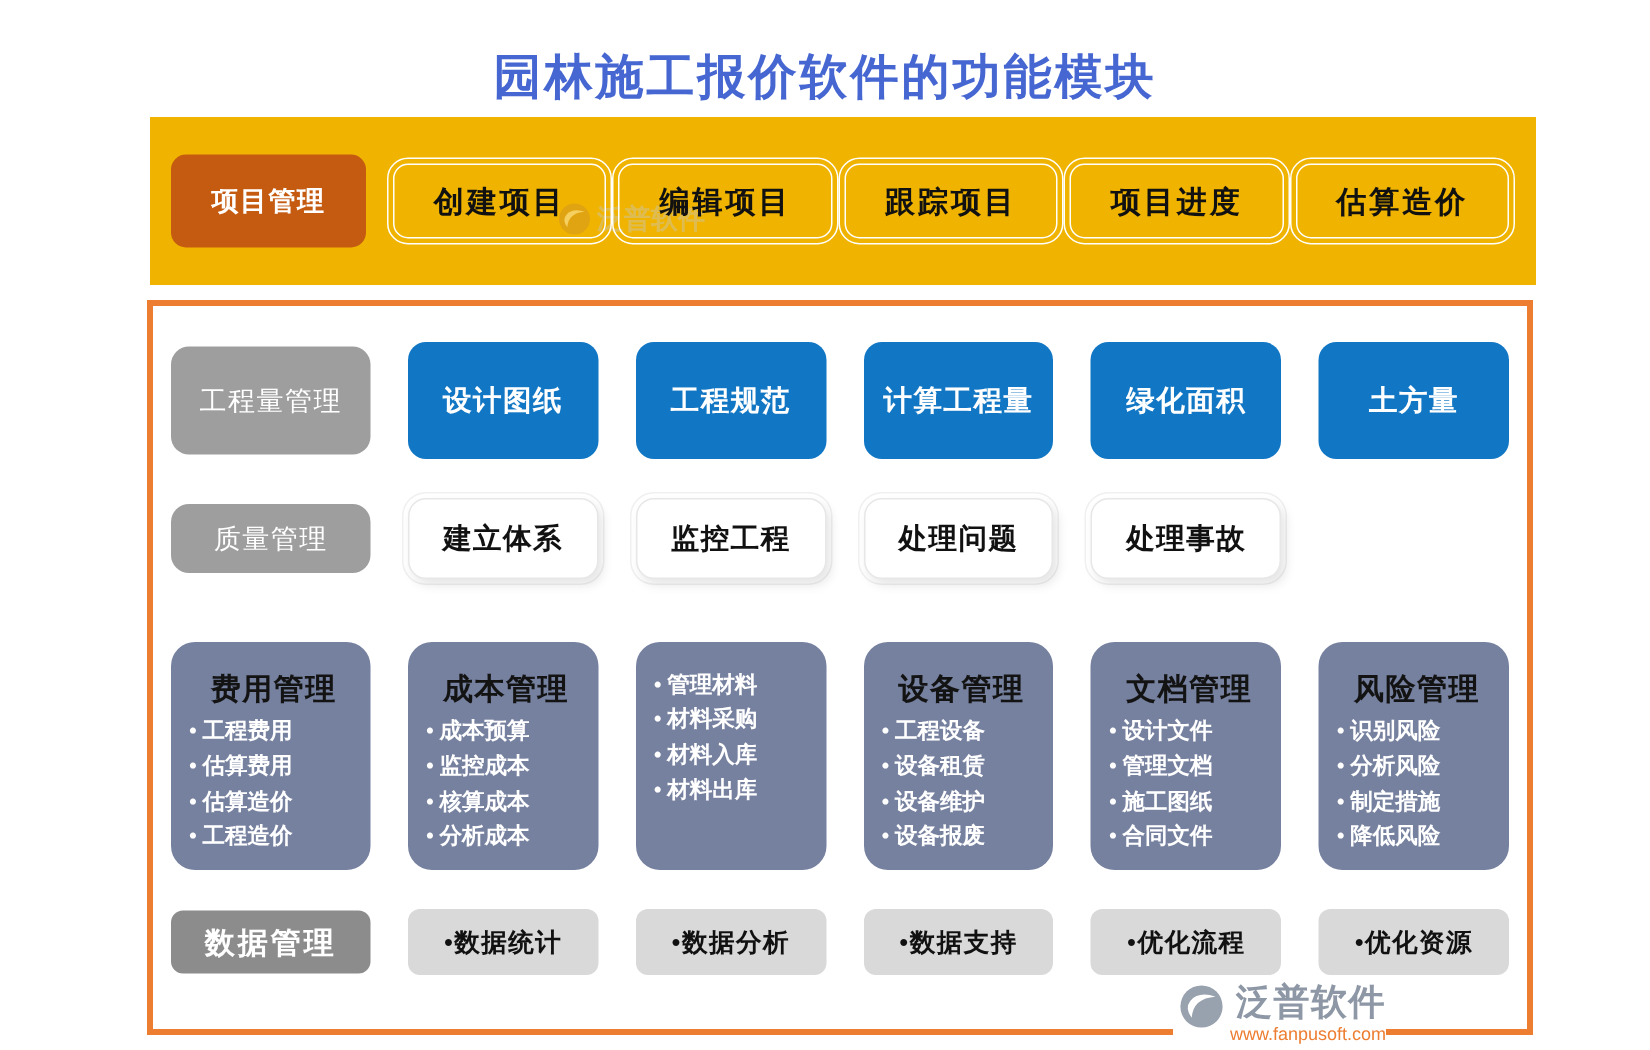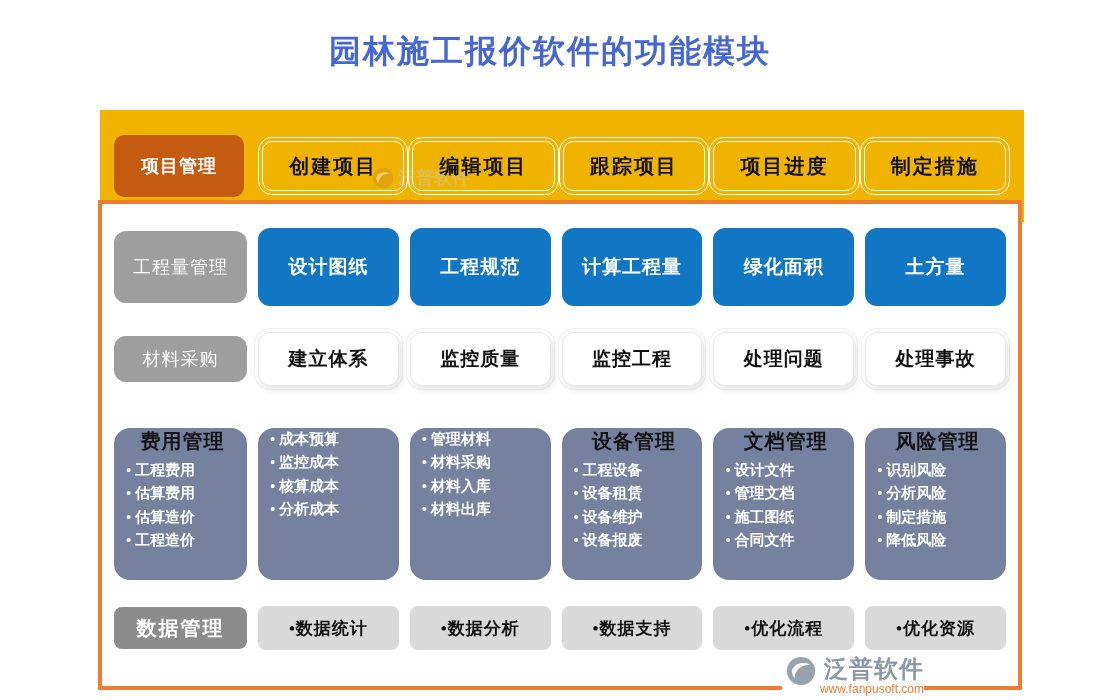--- a/index.html
+++ b/index.html
@@ -6,60 +6,60 @@
   html,body { width:1100px; height:700px; background:#ffffff; overflow:hidden;
     font-family:"Liberation Serif","DejaVu Serif",serif; }
   .stage { position:relative; width:932px; height:700px; background:#fff; }
 
   
   .page-title { position:absolute; top:30px; left:0; width:1100px; text-align:center;
     font-size:32px; font-weight:bold; color:#4667D2; letter-spacing:2px; }
 
   
   .banner { position:absolute; left:100px; top:78px; width:924px; height:112px;
-    background:#F0B400; display:flex; align-items:center; padding:0 14px;margin-top:32px; }
+    background:#F0B400; display:flex; align-items:center; padding:0 14px; }
   .banner-label { width:130px; height:62px; flex:0 0 130px; background:#C55A11;
     border-radius:10px; color:#ffffff; font-size:18px; font-weight:bold;
     display:flex; align-items:center; justify-content:center; letter-spacing:1px; }
   .banner-items { display:flex; flex:1; margin-left:14px; }
   .ybtn { position:relative; flex:1; height:58px; border:1.5px solid #ffffff;
     border-radius:14px; display:flex; align-items:center; justify-content:center;
     color:#111111; font-size:20px; font-weight:bold; letter-spacing:2px; }
   .ybtn::before { content:""; position:absolute; inset:3px;
     border:1.5px solid #ffffff; border-radius:10px; }
 
   
   .watermark { position:absolute; left:272px; top:56px; display:flex; align-items:center;
     gap:4px; opacity:.38; pointer-events:none; }
   .watermark .wm-text { font-size:18px; font-weight:bold; color:#c2cad4; }
 
   
   .panel { position:absolute; left:98px; top:200px; width:924px; height:490px;
     border:4px solid #ED7D31; background:#ffffff; padding:24px 12px 0 12px; }
-  .grid { display:grid; grid-template-columns:133px repeat(5,1fr); column-gap:11px; }
+  .grid { display:grid; grid-template-columns:133px repeat(5,1fr); column-gap:25px; }
 
   .row-label { color:#ffffff; font-size:18px; letter-spacing:1px; background:#9E9E9E;
     border-radius:12px; display:flex; align-items:center; justify-content:center;
     align-self:center; }
   .lbl-quantity { height:72px; }
   .lbl-quality  { height:46px; }
 
   .row-quantity { margin-bottom:26px; }
   .bluebtn { height:78px; background:#1176C4; border-radius:12px; color:#ffffff;
     font-size:19px; font-weight:bold; letter-spacing:1px;
     display:flex; align-items:center; justify-content:center; }
 
   .row-quality { margin-bottom:42px; }
   .whitebtn { height:54px; background:#ffffff; border:1px solid #e7e7e7; border-radius:12px;
     box-shadow:3px 4px 7px rgba(0,0,0,.10), 0 0 0 3px rgba(255,255,255,1), 0 0 0 4px #f0f0f0;
     color:#111111; font-size:19px; font-weight:bold; letter-spacing:1px;
     display:flex; align-items:center; justify-content:center; }
 
   .row-cards { margin-bottom:26px; }
-  .card { height:152px; background:#76819F; border-radius:16px; padding:0 8px 8px 12px;font-family:Liberation Serif, serif; }
+  .card { height:152px; background:#76819F; border-radius:16px; padding:18px 8px 8px 12px;font-family:Liberation Serif, serif; }
   .card-title { text-align:center; color:#131313; font-size:20px; font-weight:bold;
     letter-spacing:1px; margin-bottom:4px; }
   .card-item { color:#ffffff; font-size:15px; font-weight:bold; line-height:1.55;
     white-space:nowrap; }
 
   .data-label { height:42px; background:#8C8C8C; border-radius:8px; color:#ffffff;
     font-size:20px; font-weight:bold; letter-spacing:2px; align-self:center;
     display:flex; align-items:center; justify-content:center; }
   .graybtn { height:44px; background:#D9D9D9; border-radius:8px; color:#111111;
     font-size:17px; font-weight:bold; letter-spacing:1px; align-self:center;
@@ -86,53 +86,53 @@
         <circle cx="16" cy="16" r="15" fill="#c8882f"></circle>
         <path d="M9,24 Q10,10 26,9 Q14,5 8,12 Q4,17 9,24 Z" fill="#ffffff"></path>
       </svg>
       <span class="wm-text">泛普软件</span>
     </div>
     <div class="banner-items">
       <div class="ybtn">创建项目</div>
       <div class="ybtn">编辑项目</div>
       <div class="ybtn">跟踪项目</div>
       <div class="ybtn">项目进度</div>
-      <div class="ybtn">制定措施</div>
+      <div class="ybtn">估算造价</div>
     </div>
   </div>
 
   <div class="panel">
 
     <div class="grid row-quantity">
       <div class="row-label lbl-quantity">工程量管理</div>
       <div class="bluebtn">设计图纸</div>
       <div class="bluebtn">工程规范</div>
       <div class="bluebtn">计算工程量</div>
       <div class="bluebtn">绿化面积</div>
       <div class="bluebtn">土方量</div>
     </div>
 
     <div class="grid row-quality">
-      <div class="row-label lbl-quality">材料采购</div>
+      <div class="row-label lbl-quality">质量管理</div>
       <div class="whitebtn">建立体系</div>
-      <div class="whitebtn">监控质量</div>
       <div class="whitebtn">监控工程</div>
       <div class="whitebtn">处理问题</div>
       <div class="whitebtn">处理事故</div>
     </div>
 
     <div class="grid row-cards">
       <div class="card">
         <div class="card-title">费用管理</div>
         <div class="card-item">• 工程费用</div>
         <div class="card-item">• 估算费用</div>
         <div class="card-item">• 估算造价</div>
         <div class="card-item">• 工程造价</div>
       </div>
       <div class="card">
+        <div class="card-title">成本管理</div>
         <div class="card-item">• 成本预算</div>
         <div class="card-item">• 监控成本</div>
         <div class="card-item">• 核算成本</div>
         <div class="card-item">• 分析成本</div>
       </div>
       <div class="card">
         <div class="card-item">• 管理材料</div>
         <div class="card-item">• 材料采购</div>
         <div class="card-item">• 材料入库</div>
         <div class="card-item">• 材料出库</div>

